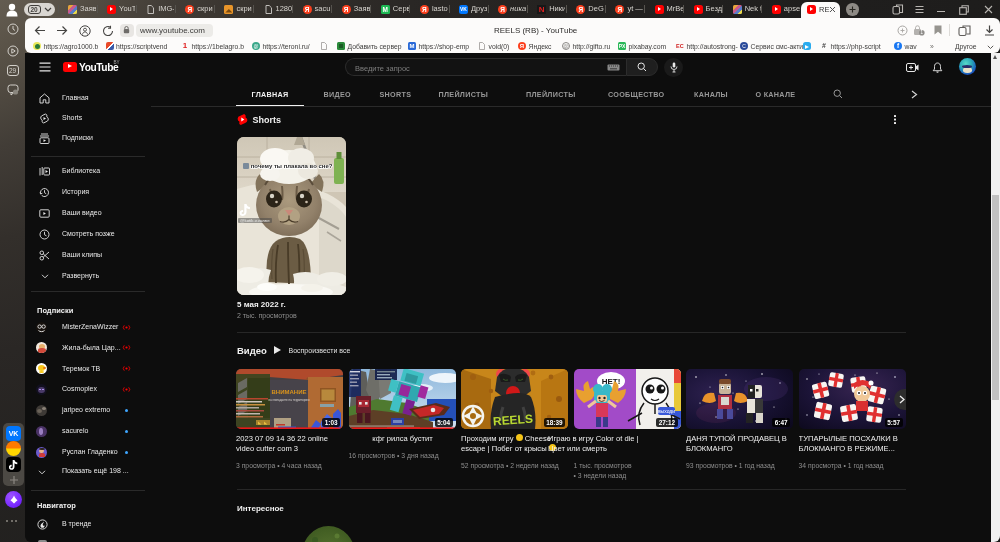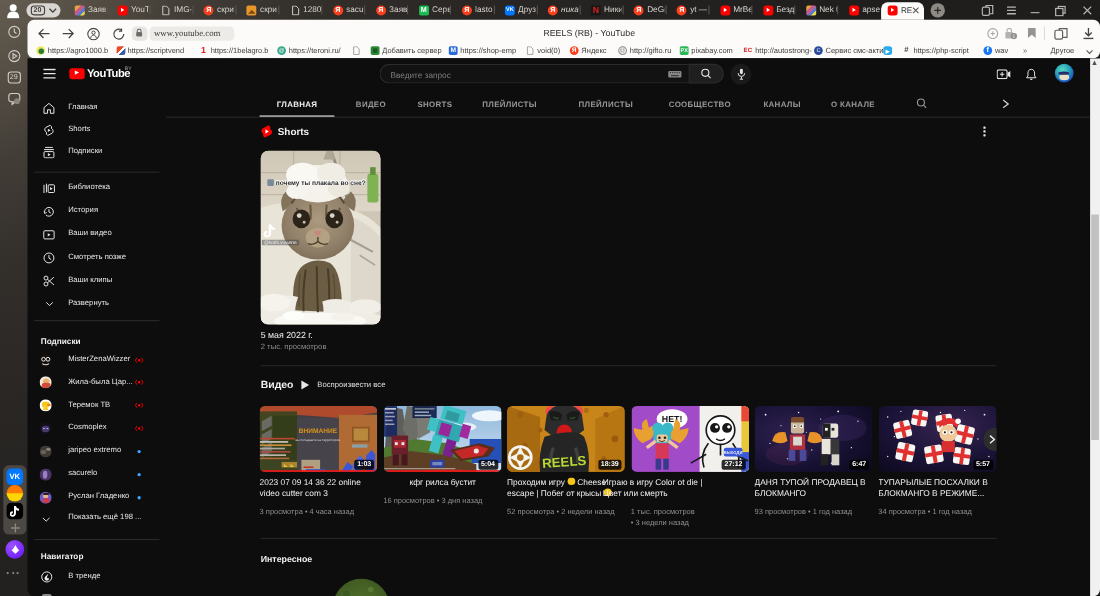--- a/index.html
+++ b/index.html
@@ -183,21 +183,21 @@
 <svg class="abs" style="left:77px;top:6.5px;" width="12" height="12" viewBox="0 0 12 12">
       <path d="M10.5 6 A4.5 4.5 0 1 1 8.5 2.3 M8.5 0.8 V3.3 H6" fill="none" stroke="#454442" stroke-width="1.1"></path>
     </svg>
 <div class="abs" style="left:94.5px;top:5.5px;width:14px;height:13px;background:#e8e6e3;border-radius:4px;">
       <svg style="position:absolute;left:3.5px;top:2.5px;" width="7" height="8" viewBox="0 0 7 8">
         <rect x="0.8" y="3" width="5.4" height="4.2" rx="1" fill="#6e6c69"></rect>
         <path d="M1.8 3 V2.2 a1.7 1.7 0 0 1 3.4 0 V3" fill="none" stroke="#6e6c69" stroke-width="1"></path>
       </svg>
     </div>
 <div class="abs" style="left:111px;top:5.5px;width:77px;height:13px;background:#ecebe8;border-radius:4px;"></div>
-<div class="abs txt" style="left:115px;top:8px;font-size:8px;color:#3b3a39;font-family:Liberation Serif, serif;">www.youtube.com</div>
+<div class="abs txt" style="left:115px;top:8px;font-size:8px;color:#3b3a39;">www.youtube.com</div>
 <div class="abs txt" style="left:469px;top:7.5px;font-size:8px;color:#2c2b2a;">REELS (RB) - YouTube</div>
 <svg class="abs" style="left:872px;top:7px;" width="11" height="11" viewBox="0 0 11 11">
       <circle cx="5.5" cy="5.5" r="4.5" fill="none" stroke="#a8a6a3" stroke-width="1"></circle>
       <path d="M3.5 5.5 h4 M5.5 3.5 v4" stroke="#a8a6a3" stroke-width="0.9"></path>
     </svg>
 <svg class="abs" style="left:888px;top:7px;" width="12" height="11" viewBox="0 0 12 11">
       <rect x="1" y="4" width="7" height="6" rx="1.2" fill="#b4b2af"></rect>
       <path d="M2.5 4 V2.8 a2 2 0 0 1 4 0 V4" fill="none" stroke="#b4b2af" stroke-width="1"></path>
       <circle cx="8.8" cy="7.8" r="2.8" fill="#8f8d8a"></circle>
       <text x="8.8" y="9.3" font-size="4.5" fill="#fff" text-anchor="middle">1</text>
@@ -518,21 +518,21 @@
 <ellipse cx="75" cy="151" rx="11" ry="4" fill="#f4f2ea"></ellipse>
 </svg>
 <div style="position:absolute;left:6px;top:26px;font-size:6px;font-weight:bold;color:#2a2a2a;text-shadow:0.5px 0.5px 0 #fff,-0.5px -0.5px 0 #fff,0.5px -0.5px 0 #fff,-0.5px 0.5px 0 #fff;white-space:nowrap;"><span style="display:inline-block;width:6px;height:6px;border-radius:1px;background:#7a8a9a;vertical-align:-1px;"></span> почему ты плакала во сне?</div>
 <div style="position:absolute;left:2px;top:66px;width:13px;height:13px;">
         <svg width="13" height="13" viewBox="0 0 13 13">
           <path d="M7.5 1 c0.4 1.8 1.7 2.9 3.4 3 v2.2 c-1.3 0 -2.5 -0.5 -3.4 -1.2 v4.1 c0 2.3 -1.6 3.8 -3.6 3.8 -2 0 -3.3 -1.3 -3.3 -3 0 -1.8 1.5 -3.2 3.5 -3 v2.2 c-0.8 -0.1 -1.5 0.4 -1.5 1 0 0.6 0.5 1 1.2 1 0.9 0 1.5 -0.6 1.5 -1.8 V1 Z" fill="#fff"></path>
         </svg>
       </div>
 <div style="position:absolute;left:1px;top:81px;font-size:4.4px;color:#f0f0f0;background:rgba(70,70,70,.5);padding:0 2px;border-radius:1px;">@kotik.v.vanne</div>
 </div>
-<div class="abs txt" style="left:212.0px;top:247.0px;font-size:8px;font-weight:normal;color:#f1f1f1;">5 мая 2022 г.</div>
+<div class="abs txt" style="left:212.0px;top:247.0px;font-size:8px;font-weight:bold;color:#f1f1f1;">5 мая 2022 г.</div>
 <div class="abs txt" style="left:212.0px;top:259.0px;font-size:7px;color:#8e8e8e;">2 тыс. просмотров</div>
 <div class="abs" style="left:212.0px;top:279.0px;width:669px;height:1px;background:#272727;"></div>
 <div class="abs txt" style="left:212.0px;top:292.0px;font-size:9.5px;font-weight:bold;color:#f1f1f1;">Видео</div>
 <div class="abs" style="left:249.0px;top:293.5px;width:0;height:0;border-left:7px solid #e8e8e8;border-top:4.2px solid transparent;border-bottom:4.2px solid transparent;"></div>
 <div class="abs txt" style="left:263.5px;top:294.0px;font-size:7px;color:#e0e0e0;">Воспроизвести все</div>
 <div class="thumb" style="left:211.0px;">
 <svg width="107" height="60" viewBox="0 0 107 60">
 <rect width="107" height="60" fill="#453f42"></rect>
 <path d="M0 0 h107 v6 l-34 5 -40 -3 -33 6 z" fill="#b04a2c"></path>
 <path d="M72 8 h35 v52 h-35 z" fill="#b06a33"></path>

